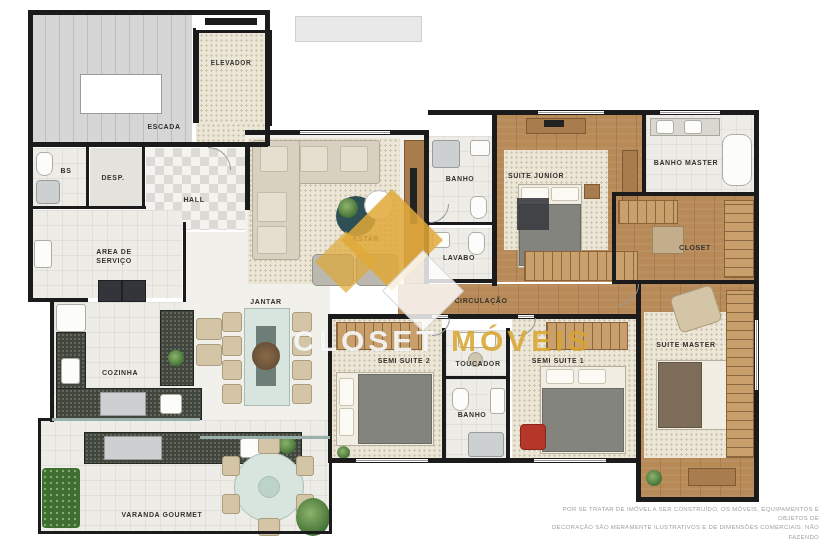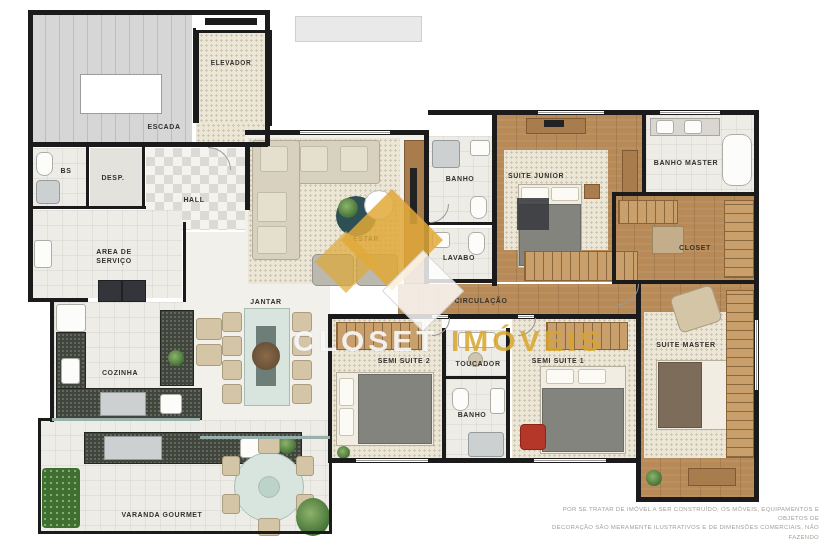--- a/index.html
+++ b/index.html
@@ -281,21 +281,21 @@
   <span class="lbl" style="left:686px;top:344px;">SUITE MASTER</span>
   <span class="lbl" style="left:162px;top:514px;">VARANDA GOURMET</span>
 
   <div class="wm" style="left:0;top:0;width:827px;height:546px;">
     <div class="wm-d" style="left:356px;top:204px;width:72px;height:72px;background:rgba(224,168,56,.85);"></div>
     <div class="wm-d" style="left:324px;top:240px;width:44px;height:44px;background:rgba(224,168,56,.7);"></div>
     <div class="wm-d" style="left:394px;top:262px;width:56px;height:56px;background:rgba(255,255,255,.82);border:1px solid rgba(190,190,190,.6);"></div>
     <div style="position:absolute;left:517px;top:198px;width:32px;height:32px;background:rgba(58,60,64,.9);"></div>
     <div class="wm-text">
       <span class="wm-w1">CLOSET</span>
-      <span class="wm-w2">IMÓVEIS</span>
+      <span class="wm-w2">MÓVEIS</span>
     </div>
   </div>
 
   <div class="disclaimer">
     <div>POR SE TRATAR DE IMÓVEL A SER CONSTRUÍDO, OS MÓVEIS, EQUIPAMENTOS E OBJETOS DE</div>
     <div>DECORAÇÃO SÃO MERAMENTE ILUSTRATIVOS E DE DIMENSÕES COMERCIAIS, NÃO FAZENDO</div>
   </div>
 
 </div>
 

